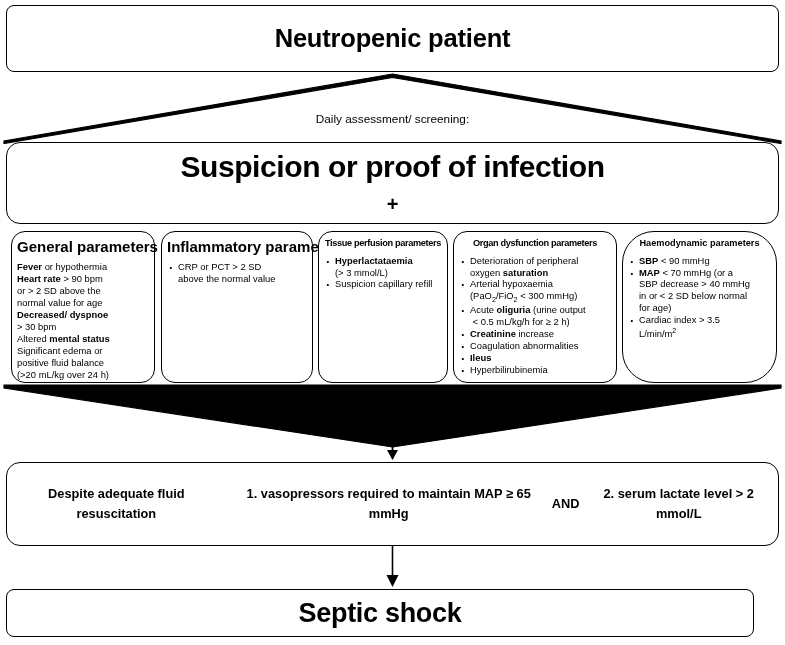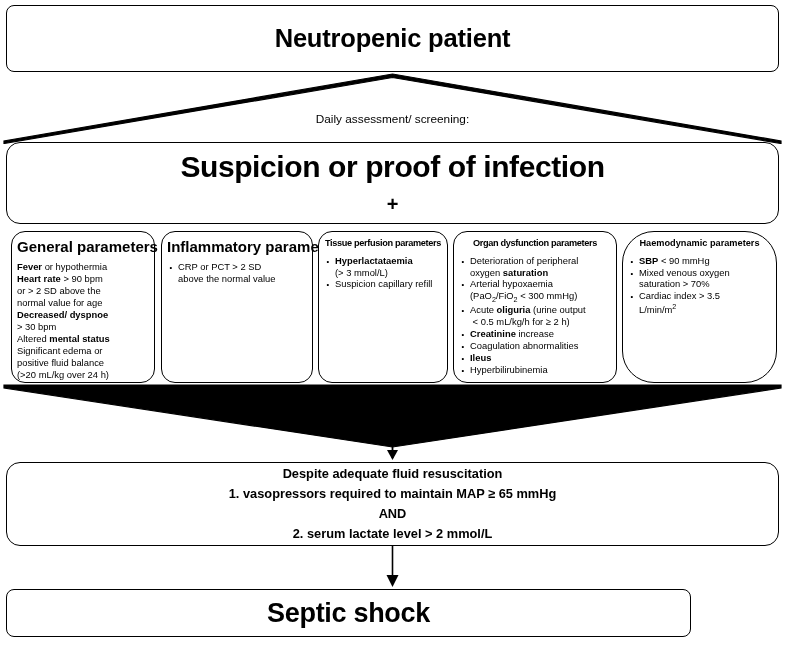--- a/index.html
+++ b/index.html
@@ -138,40 +138,40 @@
 
   #card-tissue .param-head,
   #card-organ .param-head,
   #card-haemo .param-head { font-size: 9.2px; }
   #card-tissue .param-head { letter-spacing: -0.35px; }
   #card-organ  .param-head { letter-spacing: -0.35px; }
 
   
   #node-criteria {
     left: 6px; top: 462px; width: 773px; height: 84px;
-    display: flex; flex-direction: column;
+    display: flex; flex-direction: row;
     align-items: center; justify-content: center;
   }
   .criteria-line {
     font-size: 12.8px;
     font-weight: bold;
     line-height: 1.55;
     text-align: center;
   }
 
   
   #arrow-to-shock {
     position: absolute;
     left: 0; top: 546px;
     width: 785px; height: 44px;
   }
 
   
   #node-septic-shock {
-    left: 6px; top: 589px; width: 685px; height: 48px;
+    left: 6px; top: 589px; width: 748px; height: 48px;
     display: flex; align-items: center; justify-content: center;
   }
   .shock-title {
     font-size: 27px; font-weight: bold; letter-spacing: -0.3px;
   }
 </style>
 </head>
 <body>
 
 <div class="box box-sharp" id="node-neutropenic">
@@ -231,21 +231,21 @@
         <li>Coagulation abnormalities</li>
         <li><b>Ileus</b></li>
         <li>Hyperbilirubinemia</li>
       </ul>
   </div>
 
   <div class="param-card" id="card-haemo">
     <div class="param-head">Haemodynamic parameters</div>
     <ul class="param-list bulleted">
         <li><b>SBP</b> &lt; 90 mmHg</li>
-        <li>Mixed venous oxygen<br>saturation &gt; 70%</li>
+        <li><b>MAP</b> &lt; 70 mmHg (or a<br>SBP decrease &gt; 40 mmHg<br>in or &lt; 2 SD below normal<br>for age)</li>
         <li>Cardiac index &gt; 3.5<br>L/min/m<sup>2</sup></li>
       </ul>
   </div>
 
 </div>
 
 <svg class="connector" id="connector-down" viewBox="0 0 785 78" preserveAspectRatio="none">
   <polygon points="4,2 781,2 781,5 392.5,64 4,5" fill="#000" stroke="#000" stroke-width="1.2"></polygon>
   <line x1="392.5" y1="60" x2="392.5" y2="75" stroke="#000" stroke-width="1.8"></line>
   <polygon points="387,67 398,67 392.5,77" fill="#000"></polygon>

